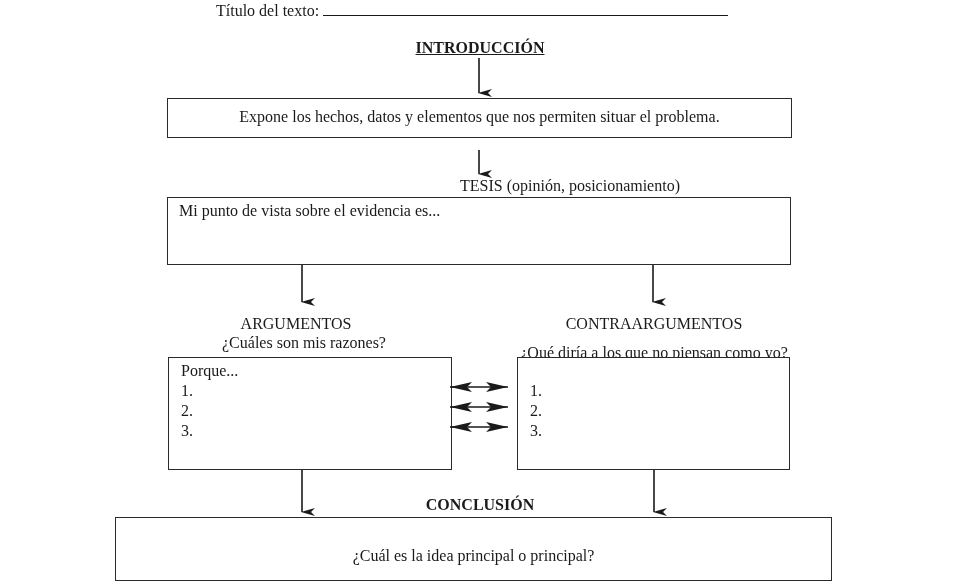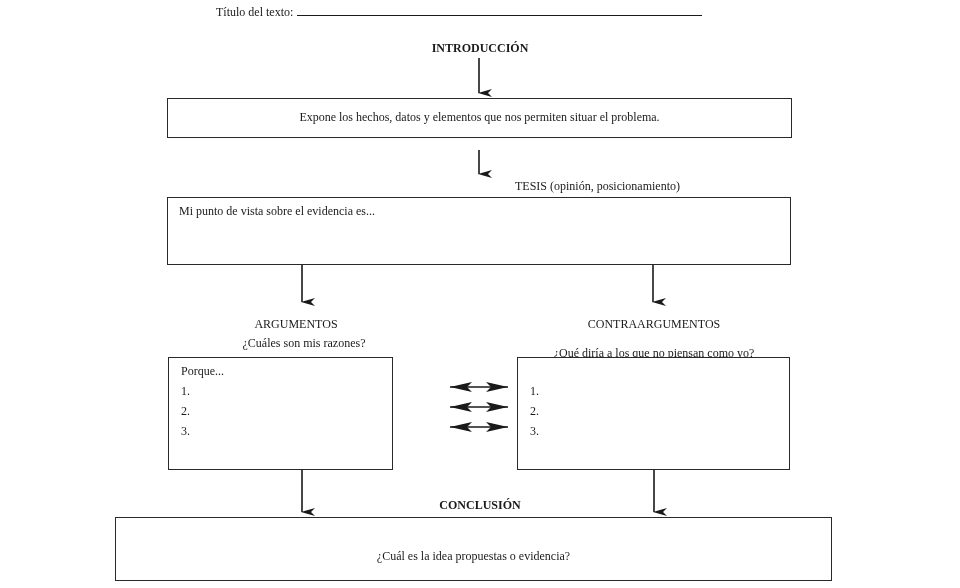--- a/index.html
+++ b/index.html
@@ -1,62 +1,62 @@
 <!DOCTYPE html>
 <html><head>
 <meta charset="utf-8">
 <style>
   html, body { margin: 0; padding: 0; background: #ffffff; }
   body { width: 960px; height: 588px; position: relative; overflow: hidden;
          font-family: "Liberation Serif", "DejaVu Serif", serif; color: #1a1a1a; }
   .abs { position: absolute; }
-  .txt { font-size: 12px; line-height: 20px; white-space: nowrap; }
+  .txt { font-size: 16px; line-height: 20px; white-space: nowrap; }
   .bold { font-weight: bold; }
   .center { text-align: center; }
   .box { position: absolute; border: 1.5px solid #2a2a2a; box-sizing: border-box; background: #fff; }
   svg.arrows { position: absolute; left: 0; top: 0; }
   .blank { display: inline-block; border-bottom: 1.6px solid #1a1a1a; width: 405px; height: 14px; vertical-align: baseline; margin-left: 4px; }
 </style>
 </head>
 <body>
 
 <div class="abs txt" style="left:216px; top:1px;">
   <span>Título del texto:</span><span class="blank"></span>
 </div>
 
-<div class="abs txt bold center" style="left:330px; width:300px; top:38px;">INTRODUCCIÓN</div>
+<div class="abs txt bold center" style="left:330px; width:300px; top:38px;text-decoration:underline;">INTRODUCCIÓN</div>
 <div class="box" style="left:167px; top:98px; width:625px; height:40px;">
   <div class="txt center" style="position:absolute; left:0; right:0; top:8px;">Expone los hechos, datos y elementos que nos permiten situar el problema.</div>
 </div>
 
 <div class="abs txt center" style="left:280px; width:400px; top:176px;text-align:right;">TESIS (opinión, posicionamiento)</div>
 <div class="box" style="left:167px; top:197px; width:624px; height:68px;">
   <div class="txt" style="position:absolute; left:11px; top:3px;">Mi punto de vista sobre el evidencia es...</div>
 </div>
 
 <div class="abs txt center" style="left:176px; width:240px; top:314px;">ARGUMENTOS</div>
 <div class="abs txt center" style="left:184px; width:240px; top:333px;">¿Cuáles son mis razones?</div>
-<div class="box" style="left:168px; top:357px; width:225px; height:113px;">
+<div class="box" style="left:168px; top:357px; width:284px; height:113px;">
   <div class="txt" style="position:absolute; left:12px; top:3px;">Porque...</div>
   <div class="txt" style="position:absolute; left:12px; top:23px;">1.</div>
   <div class="txt" style="position:absolute; left:12px; top:43px;">2.</div>
   <div class="txt" style="position:absolute; left:12px; top:63px;">3.</div>
 </div>
 
 <div class="abs txt center" style="left:494px; width:320px; top:314px;">CONTRAARGUMENTOS</div>
 <div class="abs txt center" style="left:494px; width:320px; top:343px;">¿Qué diría a los que no piensan como yo?</div>
 <div class="box" style="left:517px; top:357px; width:273px; height:113px;">
   <div class="txt" style="position:absolute; left:12px; top:23px;">1.</div>
   <div class="txt" style="position:absolute; left:12px; top:43px;">2.</div>
   <div class="txt" style="position:absolute; left:12px; top:63px;">3.</div>
 </div>
 
 <div class="abs txt bold center" style="left:330px; width:300px; top:495px;">CONCLUSIÓN</div>
 <div class="box" style="left:115px; top:517px; width:717px; height:64px;">
-  <div class="txt center" style="position:absolute; left:0; right:0; top:28px;">¿Cuál es la idea propuestas o evidencia?</div>
+  <div class="txt center" style="position:absolute; left:0; right:0; top:28px;">¿Cuál es la idea principal o principal?</div>
 </div>
 
 <svg class="arrows" width="960" height="588">
   <defs>
     <marker id="ah" markerWidth="8" markerHeight="14" refX="4" refY="13" orient="auto-start-reverse" markerUnits="userSpaceOnUse" viewBox="0 0 8 14">
       <path d="M0,0 L4,14 L8,0 L4,4 Z" fill="#1a1a1a"></path>
     </marker>
     <marker id="ahh" markerWidth="22" markerHeight="10" refX="22" refY="5" orient="auto-start-reverse" markerUnits="userSpaceOnUse" viewBox="0 0 22 10">
       <path d="M0,0 L22,5 L0,10 L5,5 Z" fill="#1a1a1a"></path>
     </marker>

